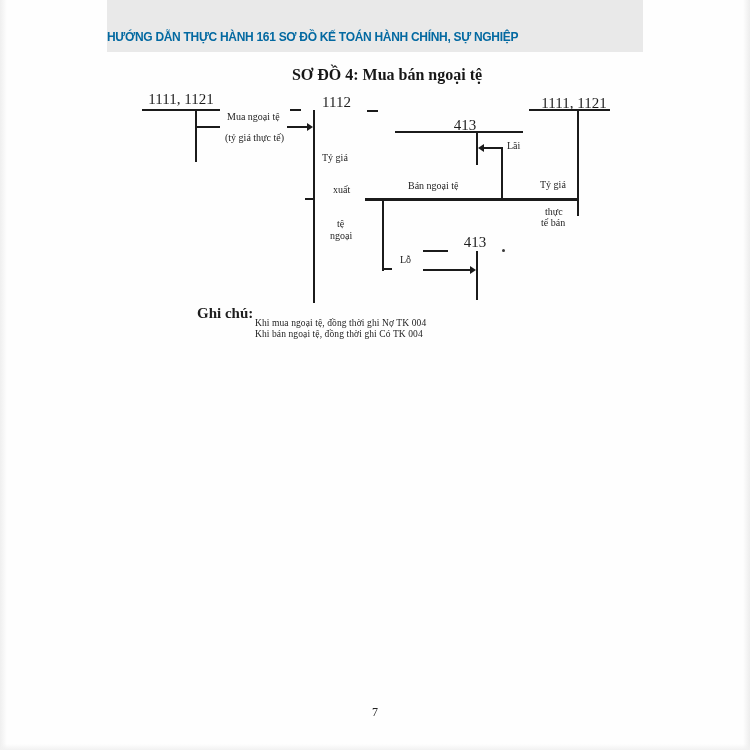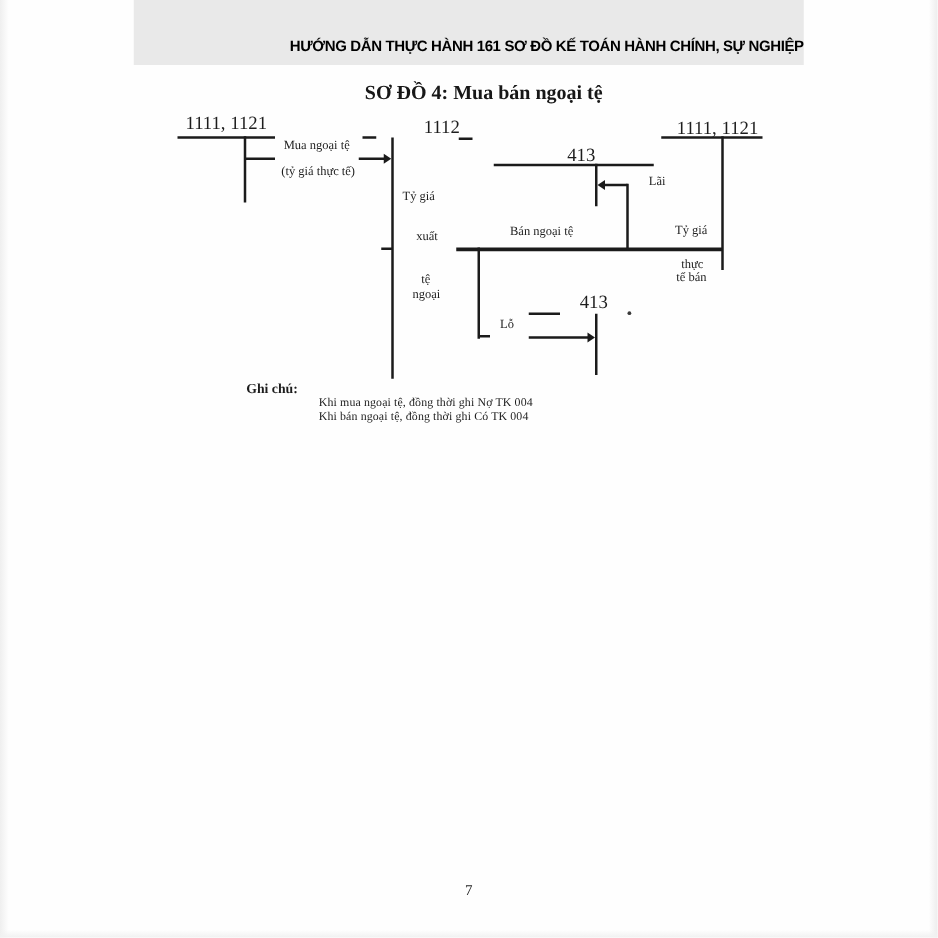--- a/index.html
+++ b/index.html
@@ -9,43 +9,43 @@
   
   .edge-l{position:absolute;left:0;top:0;width:7px;height:750px;
           background:linear-gradient(to right,#efefef,rgba(255,255,255,0));}
   .edge-r{position:absolute;right:0;top:0;width:7px;height:750px;
           background:linear-gradient(to left,#ededed,rgba(255,255,255,0));}
   .edge-b{position:absolute;left:0;bottom:0;width:750px;height:6px;
           background:linear-gradient(to top,#f1f1f1,rgba(255,255,255,0));}
 
   .header-band{position:absolute;left:107px;top:0;width:536px;height:52px;
                background:#e9e9e9;}
-  .header-text{position:absolute;left:0;top:30px;width:100%;text-align:right;
+  .header-text{position:absolute;left:0;top:30px;width:100%;text-align:left;
                font-family:"Liberation Sans", sans-serif;font-weight:bold;
-               font-size:12px;letter-spacing:-0.3px;color:#000000;white-space:nowrap;}
+               font-size:12px;letter-spacing:-0.3px;color:#0369a1;white-space:nowrap;}
 
   .doc-title{position:absolute;left:107px;top:66px;width:560px;text-align:center;
              font-weight:bold;font-size:16px;color:#171717;white-space:nowrap;}
 
   .txt{position:absolute;white-space:nowrap;font-size:10px;color:#1d1d1d;}
   .acct{font-size:15px;}
   .center{text-align:center;}
   .hl{position:absolute;height:2px;background:#1b1b1b;}
   .vl{position:absolute;width:2px;background:#1b1b1b;}
   .arrow-r{position:absolute;width:0;height:0;
            border-left:6px solid #1b1b1b;border-top:4px solid transparent;
            border-bottom:4px solid transparent;}
   .arrow-l{position:absolute;width:0;height:0;
            border-right:6px solid #1b1b1b;border-top:4px solid transparent;
            border-bottom:4px solid transparent;}
-  .underlined{margin-left:12px;}
+  .underlined{}
   .dot{position:absolute;width:3px;height:3px;background:#3a3a3a;border-radius:50%;}
 
   .notes-heading{position:absolute;left:197px;top:305px;font-weight:bold;
-                 font-size:11px;}
+                 font-size:15px;}
   .note-line{position:absolute;left:255px;font-size:9.5px;letter-spacing:0.1px;}
   .page-num{position:absolute;left:0;top:705px;width:750px;text-align:center;
             font-size:12px;color:#222;}
 </style>
 </head>
 <body>
 
 <div class="page">
   <div class="edge-l"></div>
   <div class="edge-r"></div>
@@ -62,21 +62,21 @@
   <div class="vl" style="left:195px;top:109px;height:53px;"></div>
   <div class="hl" style="left:196px;top:126px;width:24px;"></div>
 
   <div class="txt" style="left:227px;top:111px;">Mua ngoại tệ</div>
   <div class="txt" style="left:225px;top:132px;">(tỷ giá thực tế)</div>
 
   <div class="hl" style="left:290px;top:109px;width:11px;"></div>
   <div class="hl" style="left:287px;top:126px;width:21px;"></div>
   <div class="arrow-r" style="left:307px;top:123px;"></div>
 
-  <div class="txt acct" style="left:339px;top:94px;">1112</div>
+  <div class="txt acct" style="left:322px;top:94px;">1112</div>
   <div class="vl" style="left:313px;top:110px;height:193px;"></div>
   <div class="hl" style="left:367px;top:110px;width:11px;"></div>
   <div class="hl" style="left:305px;top:198px;width:9px;"></div>
 
   <div class="txt" style="left:322px;top:152px;">Tỷ giá</div>
   <div class="txt" style="left:333px;top:184px;">xuất</div>
   <div class="txt" style="left:330px;top:206px;margin-top:24px;">ngoại</div>
   <div class="txt" style="left:337px;top:218px;">tệ</div>
 
   <div class="txt acct center" style="left:450px;top:117px;width:30px;">413</div>

